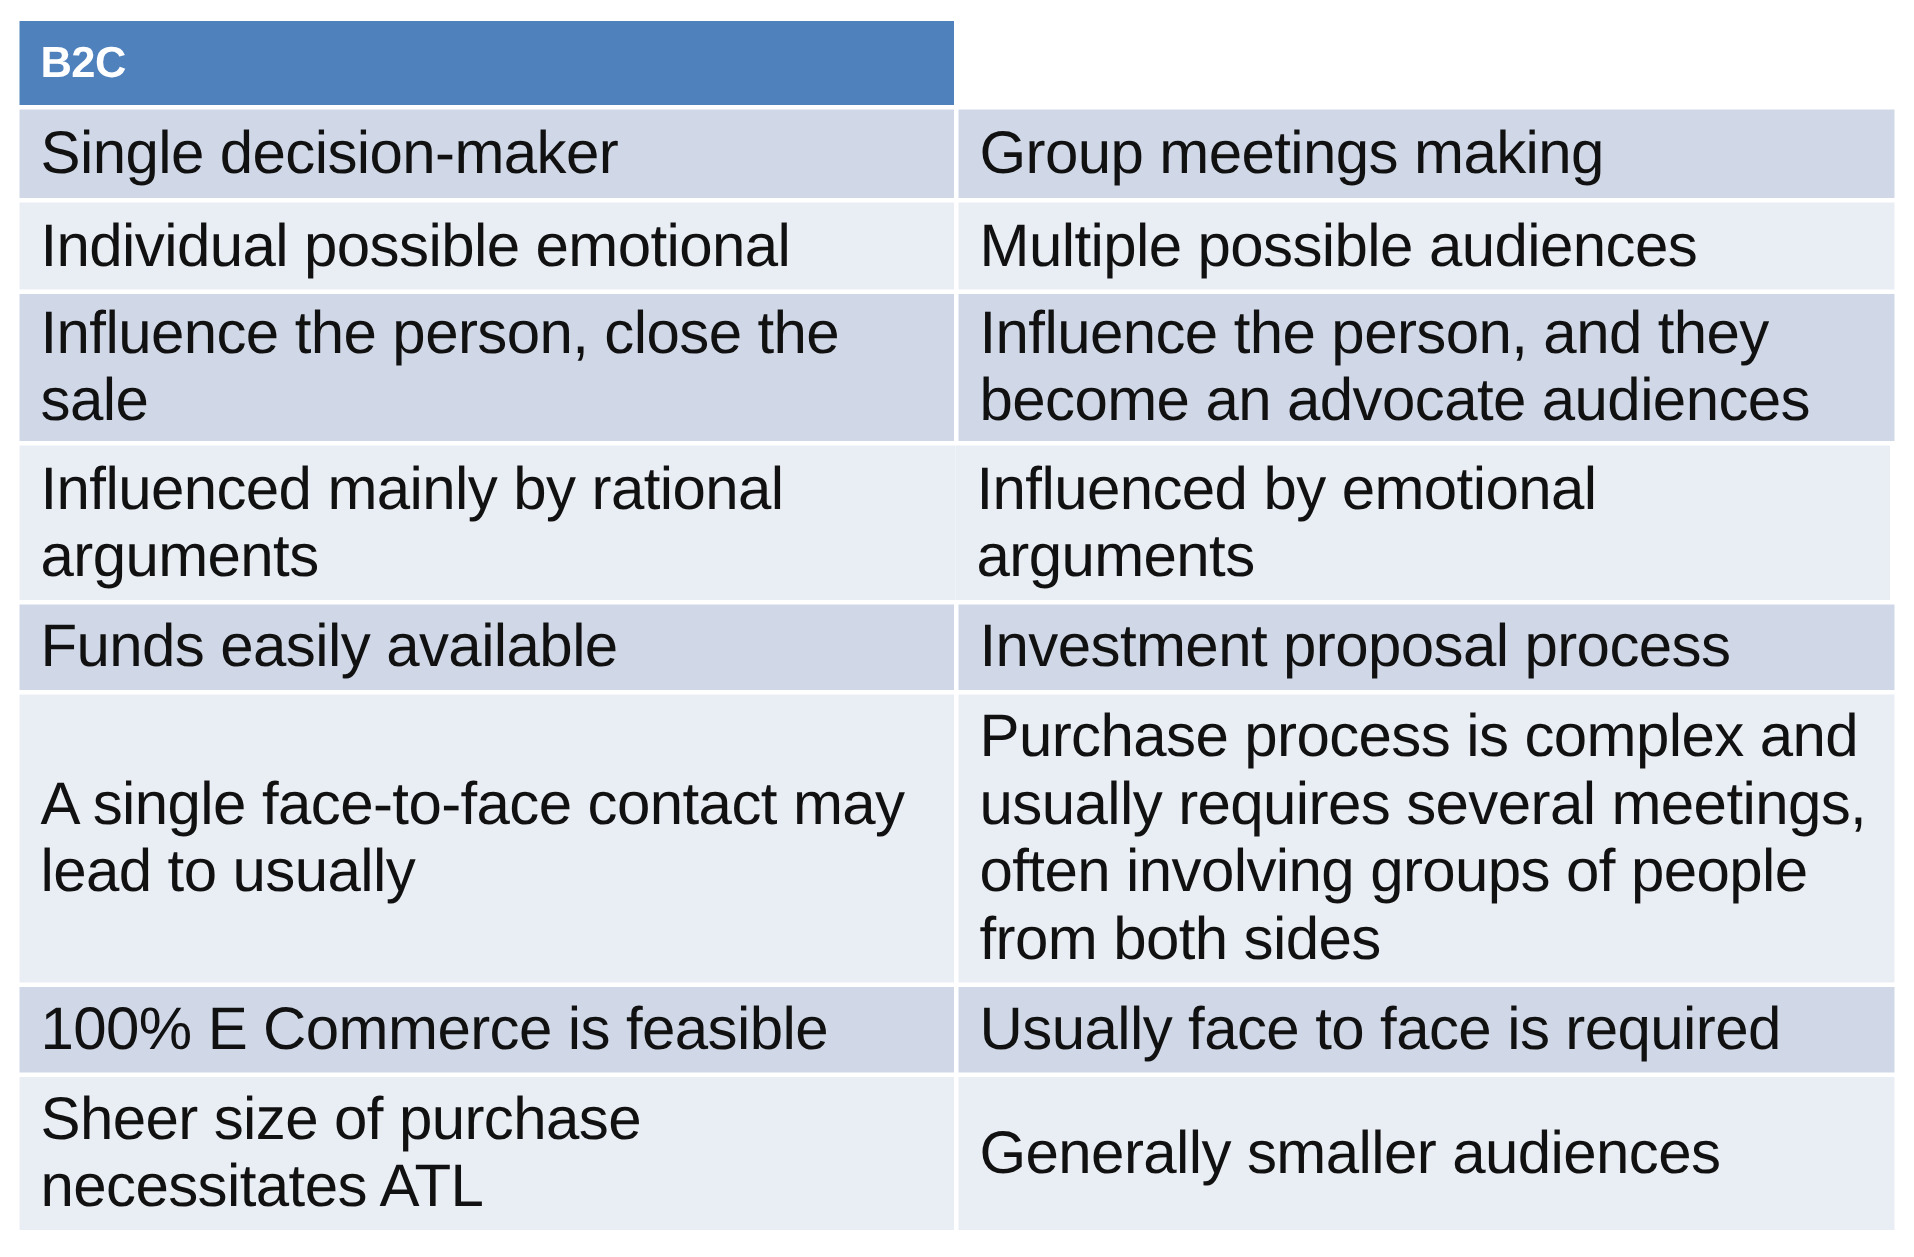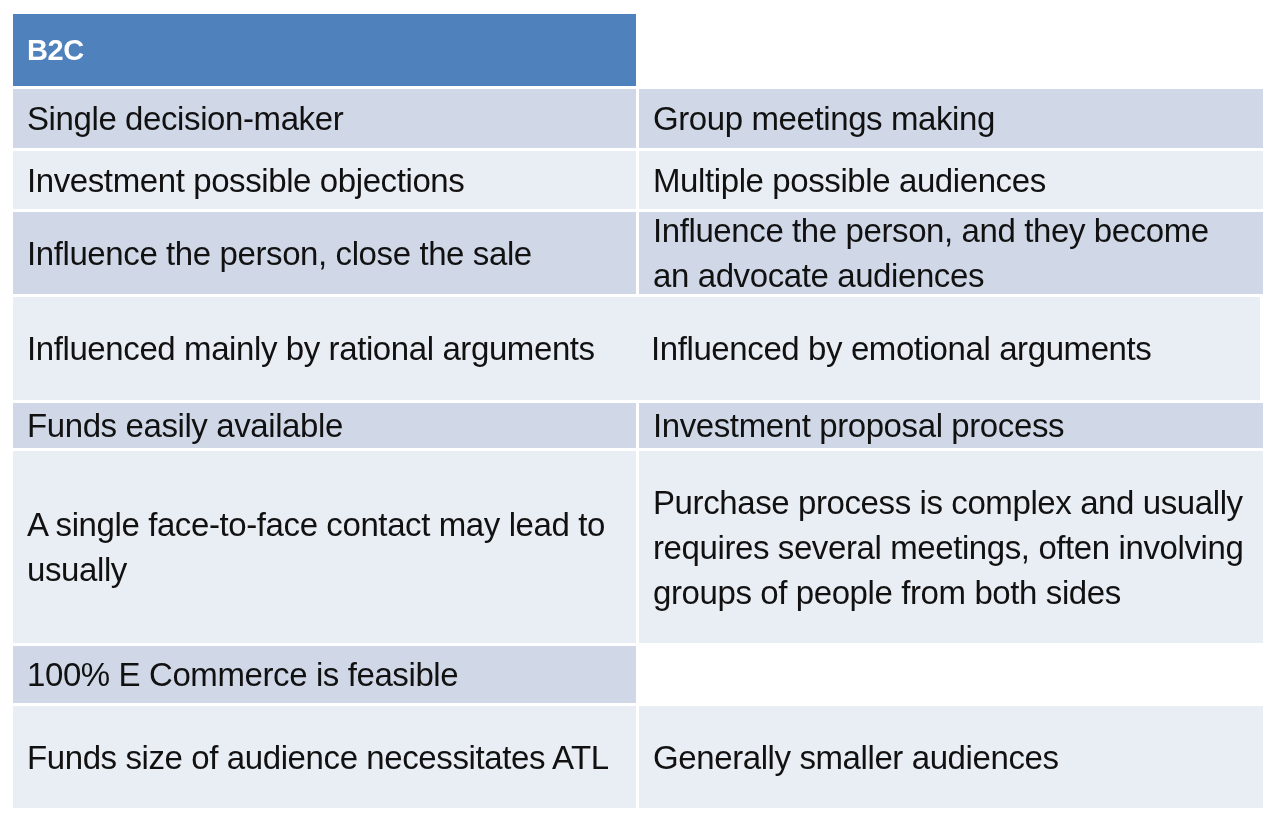--- a/index.html
+++ b/index.html
@@ -1,58 +1,59 @@
 <!DOCTYPE html>
 <html><head>
 <meta charset="utf-8">
 <style>
   html, body { margin: 0; padding: 0; background: #ffffff; }
   body { width: 1276px; height: 838px; position: relative; overflow: hidden;
          font-family: "Liberation Sans", "DejaVu Sans", sans-serif; }
   .tbl { position: absolute; left: 13px; top: 14px; width: 1250px; }
   .row { display: flex; margin-bottom: 3px; }
   .cell { box-sizing: border-box; padding: 0 14px; display: flex; align-items: center;
-          font-size: 33px; line-height: 45px; color: #111111; letter-spacing: -0.4px; }
+          font-size: 40px; line-height: 45px; color: #111111; letter-spacing: -0.4px; }
   .c1 { width: 623px; margin-right: 3px; }
   .c2 { width: 624px; }
-  .hdr .cell { background: #4f81bd; color: #ffffff; font-weight: bold; font-size: 29px; height: 72px; }
+  .hdr .cell { background: #4f81bd; color: #ffffff; font-weight: bold; font-size: 29px; height: 56px; }
   .odd .cell { background: #d0d8e8; }
   .even .cell { background: #e9edf4; }
 </style>
 </head>
 <body>
 
 <div class="tbl">
   <div class="row hdr">
     <div class="cell c1">B2C</div>
   </div>
   <div class="row odd" style="height:59px">
     <div class="cell c1">Single decision-maker</div>
     <div class="cell c2">Group meetings  making</div>
   </div>
   <div class="row even" style="height:58px">
-    <div class="cell c1">Investment possible objections</div>
+    <div class="cell c1">Individual possible emotional</div>
     <div class="cell c2">Multiple possible audiences</div>
   </div>
-  <div class="row odd" style="height:82px">
+  <div class="row odd" style="height:98px">
     <div class="cell c1">Influence the person, close the sale</div>
     <div class="cell c2">Influence the person, and they become an advocate audiences</div>
   </div>
   <div class="row even" style="height:103px">
     <div class="cell c2">Influenced mainly by rational arguments</div>
     <div class="cell c1">Influenced by emotional arguments</div>
   </div>
-  <div class="row odd" style="height:45px">
+  <div class="row odd" style="height:57px">
     <div class="cell c1">Funds easily available</div>
     <div class="cell c2">Investment proposal process</div>
   </div>
   <div class="row even" style="height:192px">
     <div class="cell c1">A single face-to-face contact may lead to usually</div>
     <div class="cell c2">Purchase process is complex and usually requires several meetings, often involving groups of people from both sides</div>
   </div>
   <div class="row odd" style="height:57px">
     <div class="cell c1">100% E Commerce is feasible</div>
+    <div class="cell c2">Usually face to face is required</div>
   </div>
   <div class="row even" style="height:102px">
-    <div class="cell c1">Funds size of audience necessitates ATL</div>
+    <div class="cell c1">Sheer size of purchase necessitates ATL</div>
     <div class="cell c2">Generally smaller audiences</div>
   </div>
 </div>
 
 </body></html>

